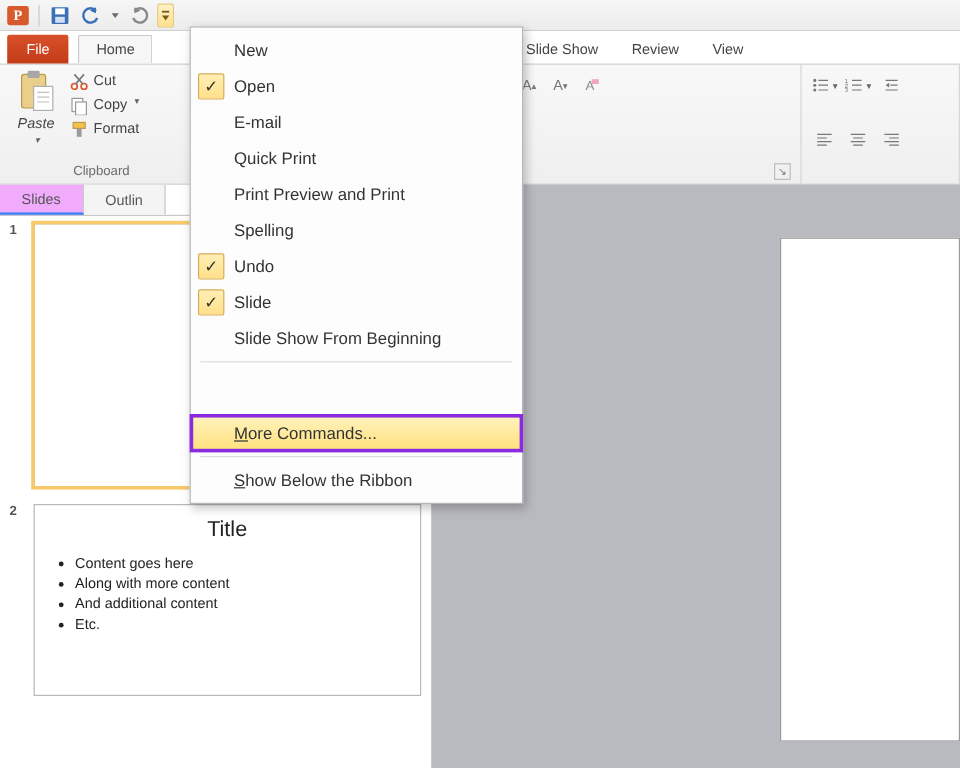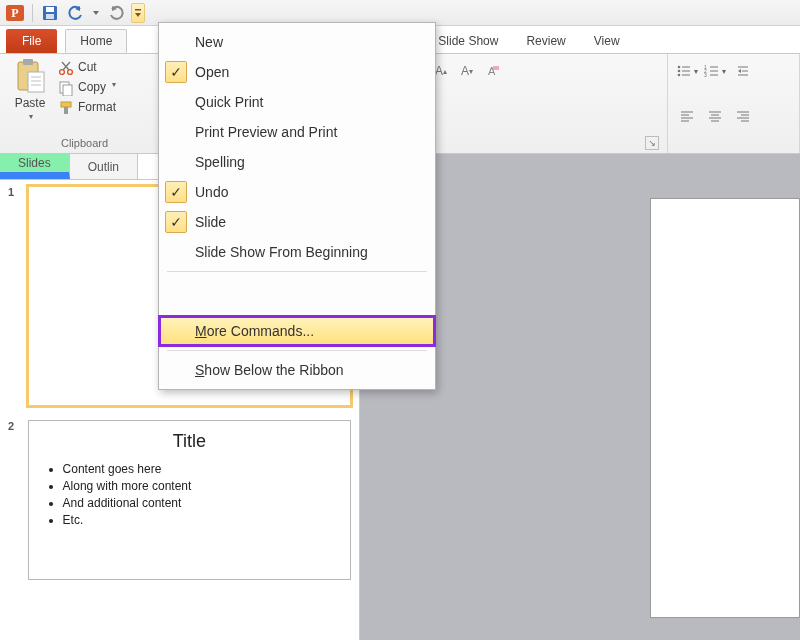--- a/index.html
+++ b/index.html
@@ -16,21 +16,21 @@
 .tabs { height: 28px; background:#fff; display:flex; align-items:flex-end; padding-left:6px; border-bottom:1px solid #c9c9c9; }
 .file-tab { background:linear-gradient(#d94f2a,#c23c18); color:#fff; height:24px; padding:0 16px; display:flex; align-items:center; font-size:12px; border-radius:2px 2px 0 0; margin-right:8px; }
 .tab { height:24px; padding:0 14px; display:flex; align-items:center; color:#444; }
 .tab.active { border:1px solid #c9c9c9; border-bottom:1px solid #f6f6f6; background:#f6f6f6; border-radius:2px 2px 0 0; }
 
 
 .ribbon { height: 100px; background:linear-gradient(#f8f8f8,#efefef); border-bottom:1px solid #c9c9c9; display:flex; }
 .rib-group { border-right:1px solid #d6d6d6; padding:4px 8px 2px 8px; display:flex; flex-direction:column; justify-content:space-between; }
 .rib-group-label { text-align:center; color:#6a6a6a; font-size:11px; padding:2px 0; }
 .clipboard-body { display:flex; gap:6px; }
-.paste-btn { width:44px; display:flex; flex-direction:column; align-items:center; gap:2px; color:#444; }
+.paste-btn { width:44px; display:flex; flex-direction:column; align-items:center; gap:2px; color:#444;font-style:italic; }
 .paste-icon { width:32px; height:36px; }
 .clip-list { display:flex; flex-direction:column; gap:4px; padding-top:2px; }
 .clip-item { display:flex; align-items:flex-start; gap:4px; color:#444; }
 .mini-drop { font-size:8px; color:#666; margin-left:2px; }
 
 .font-group { flex:1; min-width:0; }
 .font-row { display:flex; align-items:center; gap:4px; height:26px; }
 .font-combo { width:200px; height:22px; border:1px solid #bfbfbf; background:#fff; display:flex; align-items:center; padding:0 4px; font-size:12px; color:#555; }
 .size-combo { width:44px; height:22px; border:1px solid #bfbfbf; background:#fff; display:flex; align-items:center; justify-content:space-between; padding:0 4px; font-size:12px; color:#555; }
 .fr-btn { width:22px; height:22px; display:flex; align-items:center; justify-content:center; color:#777; font-size:12px; }
@@ -40,21 +40,21 @@
 
 .para-group { width:132px; }
 .para-row { display:flex; align-items:center; gap:6px; height:26px; }
 .launcher { width:14px; height:14px; border:1px solid #bcbcbc; margin-left:auto; font-size:9px; display:flex; align-items:center; justify-content:center; color:#777; }
 
 
 .workspace { display:flex; height: calc(640px - 26px - 28px - 100px); }
 .nav-pane { width:360px; border-right:1px solid #c9c9c9; background:#fff; display:flex; flex-direction:column; }
 .nav-tabs { height:26px; display:flex; border-bottom:1px solid #c9c9c9; }
 .nav-tab { padding:0 18px; display:flex; align-items:center; color:#555; border-right:1px solid #c9c9c9; background:#f4f4f4; }
-.nav-tab.active { background:#86efac; border-bottom:7px solid #3b82f6; }
+.nav-tab.active { background:#f0abfc; border-bottom:2px solid #3b82f6; }
 .thumb-list { flex:1; overflow:auto; padding:6px 8px; background:#fff; }
 .thumb-wrap { display:flex; gap:6px; margin-bottom:14px; }
 .thumb-num { width:14px; font-size:11px; color:#555; font-weight:bold; }
 .thumb { border:1px solid #b8b8b8; background:#fff; width:332px; }
 .thumb.selected { outline:3px solid #f6c96a; outline-offset:-1px; }
 .thumb1 { height:220px; display:flex; align-items:center; justify-content:center; }
 .thumb1-title { font-size:22px; color:#333; }
 .thumb2 { height:160px; padding:10px 16px; }
 .thumb2-title { text-align:center; font-size:18px; margin-bottom:10px; color:#222; }
 .thumb2 ul { list-style:disc; padding-left:18px; font-size:12px; color:#222; }
@@ -321,20 +321,24 @@
       <div class="qmenu-item">
         <div class="qmenu-check"></div>
         <span class="qlabel">New</span>
       </div>
       <div class="qmenu-item">
         <div class="qmenu-check on">✓</div>
         <span class="qlabel">Open</span>
       </div>
       <div class="qmenu-item">
         <div class="qmenu-check"></div>
+        <span class="qlabel">E-mail</span>
+      </div>
+      <div class="qmenu-item">
+        <div class="qmenu-check"></div>
         <span class="qlabel">Quick Print</span>
       </div>
       <div class="qmenu-item">
         <div class="qmenu-check"></div>
         <span class="qlabel">Print Preview and Print</span>
       </div>
       <div class="qmenu-item">
         <div class="qmenu-check"></div>
         <span class="qlabel">Spelling</span>
       </div>

